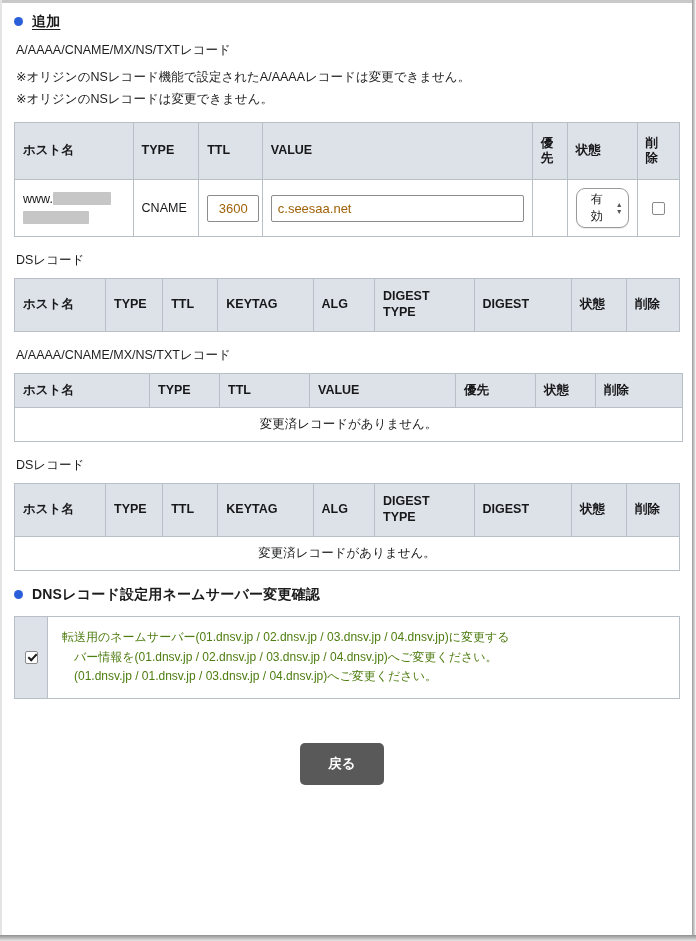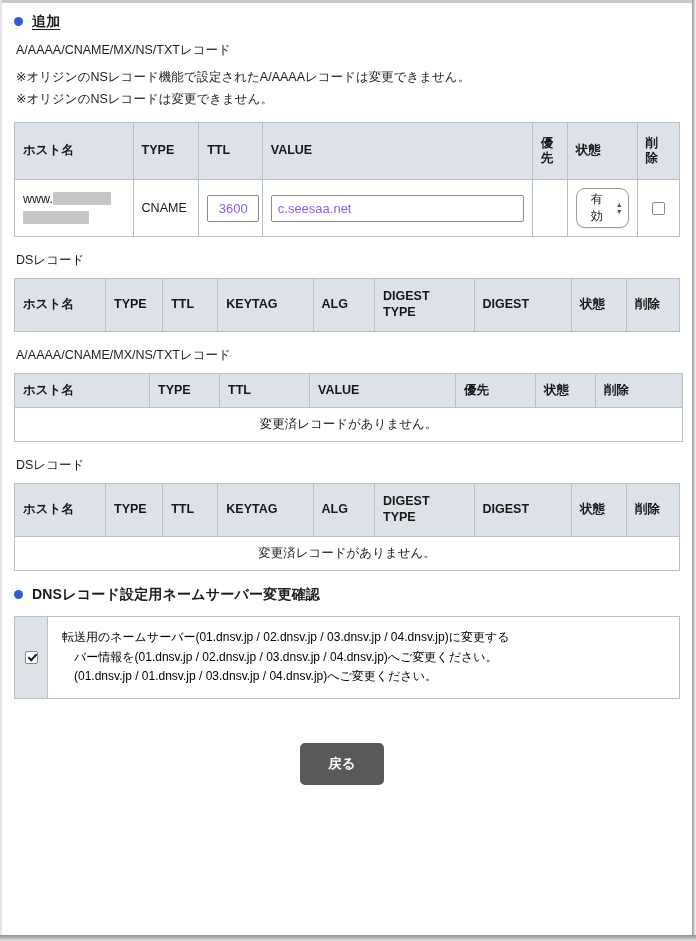--- a/index.html
+++ b/index.html
@@ -118,21 +118,21 @@
     vertical-align: -2px;
     border-radius: 1px;
   }
   .redact.w1 { width: 58px; }
   .redact.w2 { width: 66px; margin-top: 3px; }
 
   
   input.text-input {
     font-family: "Liberation Sans", "DejaVu Sans", sans-serif;
     font-size: 13px;
-    color: #8b5cf6;
+    color: #a16207;
     background: #ffffff;
     border: 1px solid #8c8c8c;
     border-radius: 2px;
     padding: 5px 6px;
     box-sizing: border-box;
     outline: none;
   }
   input.ttl-input  { width: 52px; text-align: center; }
   input.value-input{ width: 100%; }
 
@@ -193,34 +193,33 @@
     background: #dde1e8;
     border-right: 1px solid #b9bfc7;
     display: flex;
     align-items: center;
     justify-content: center;
   }
   .ns-body {
     padding: 11px 12px 12px 14px;
     font-size: 12px;
     line-height: 1.62;
-    color: #000000;
+    color: #4d7c0f;
   }
   .ns-body .ns-line { margin: 0; }
   .ns-body .ns-indent { padding-left: 12px; }
 
   
   .button-row {
     display: flex;
-    align-items: center;
+    align-items: flex-end;
     justify-content: center;
     gap: 16px;
     margin-top: 44px;
     padding-bottom: 22px;
-    flex-direction: column;
   }
   .btn {
     font-family: "Liberation Sans", "DejaVu Sans", sans-serif;
     font-size: 13.5px;
     font-weight: bold;
     color: #ffffff;
     border: none;
     border-radius: 5px;
     cursor: pointer;
     text-align: center;

